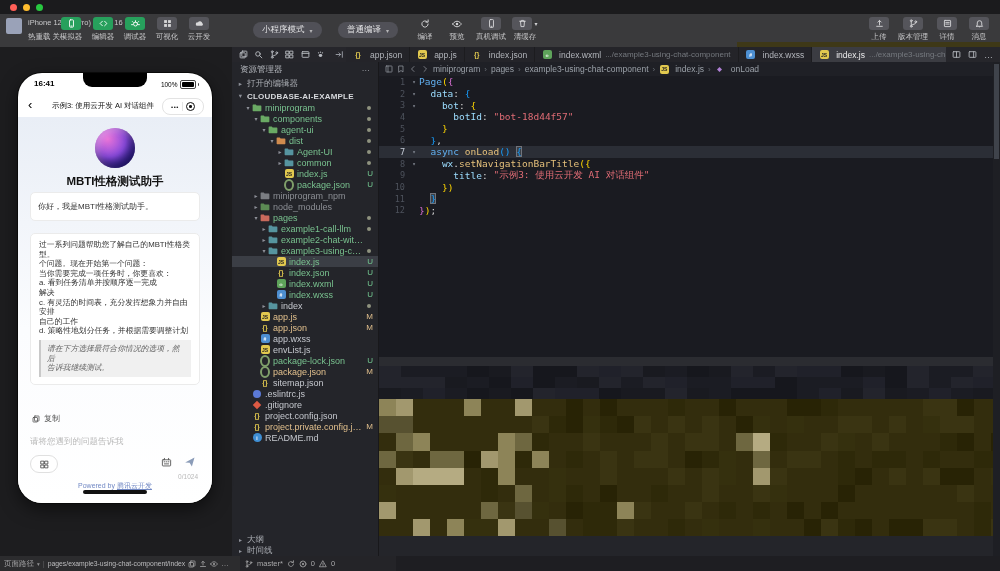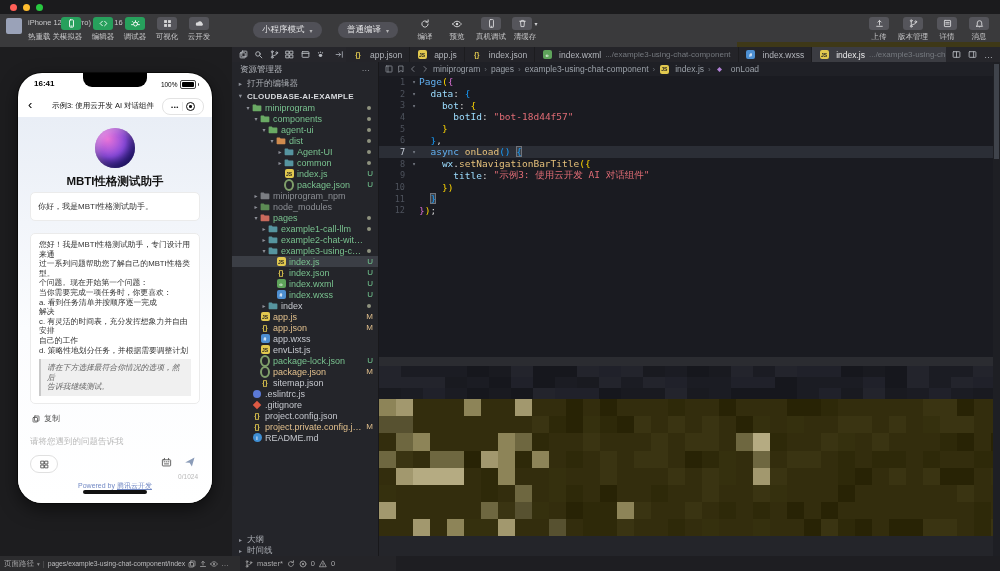--- a/index.html
+++ b/index.html
@@ -332,21 +332,20 @@
                 <span></span>
               </span>
           </span>
         </div>
         <div class="pbody">
           <div class="pavatar"></div>
           <div class="passtitle">MBTI性格测试助手</div>
           <div class="pcard pcard1">你好，我是MBTI性格测试助手。</div>
           <div class="pcard pcard2">
             <div id="msg2">
-                <div class="m2line">您好！我是MBTI性格测试助手，专门设计用来通</div>
                 <div class="m2line">过一系列问题帮助您了解自己的MBTI性格类型。</div>
                 <div class="m2line">个问题。现在开始第一个问题：</div>
                 <div class="m2line">当你需要完成一项任务时，你更喜欢：</div>
                 <div class="m2line">a. 看到任务清单并按顺序逐一完成</div>
                 <div class="m2line">解决</div>
                 <div class="m2line">c. 有灵活的时间表，充分发挥想象力并自由安排</div>
                 <div class="m2line">自己的工作</div>
                 <div class="m2line">d. 策略性地划分任务，并根据需要调整计划</div>
               </div>
             <div class="pquote" id="quote">

